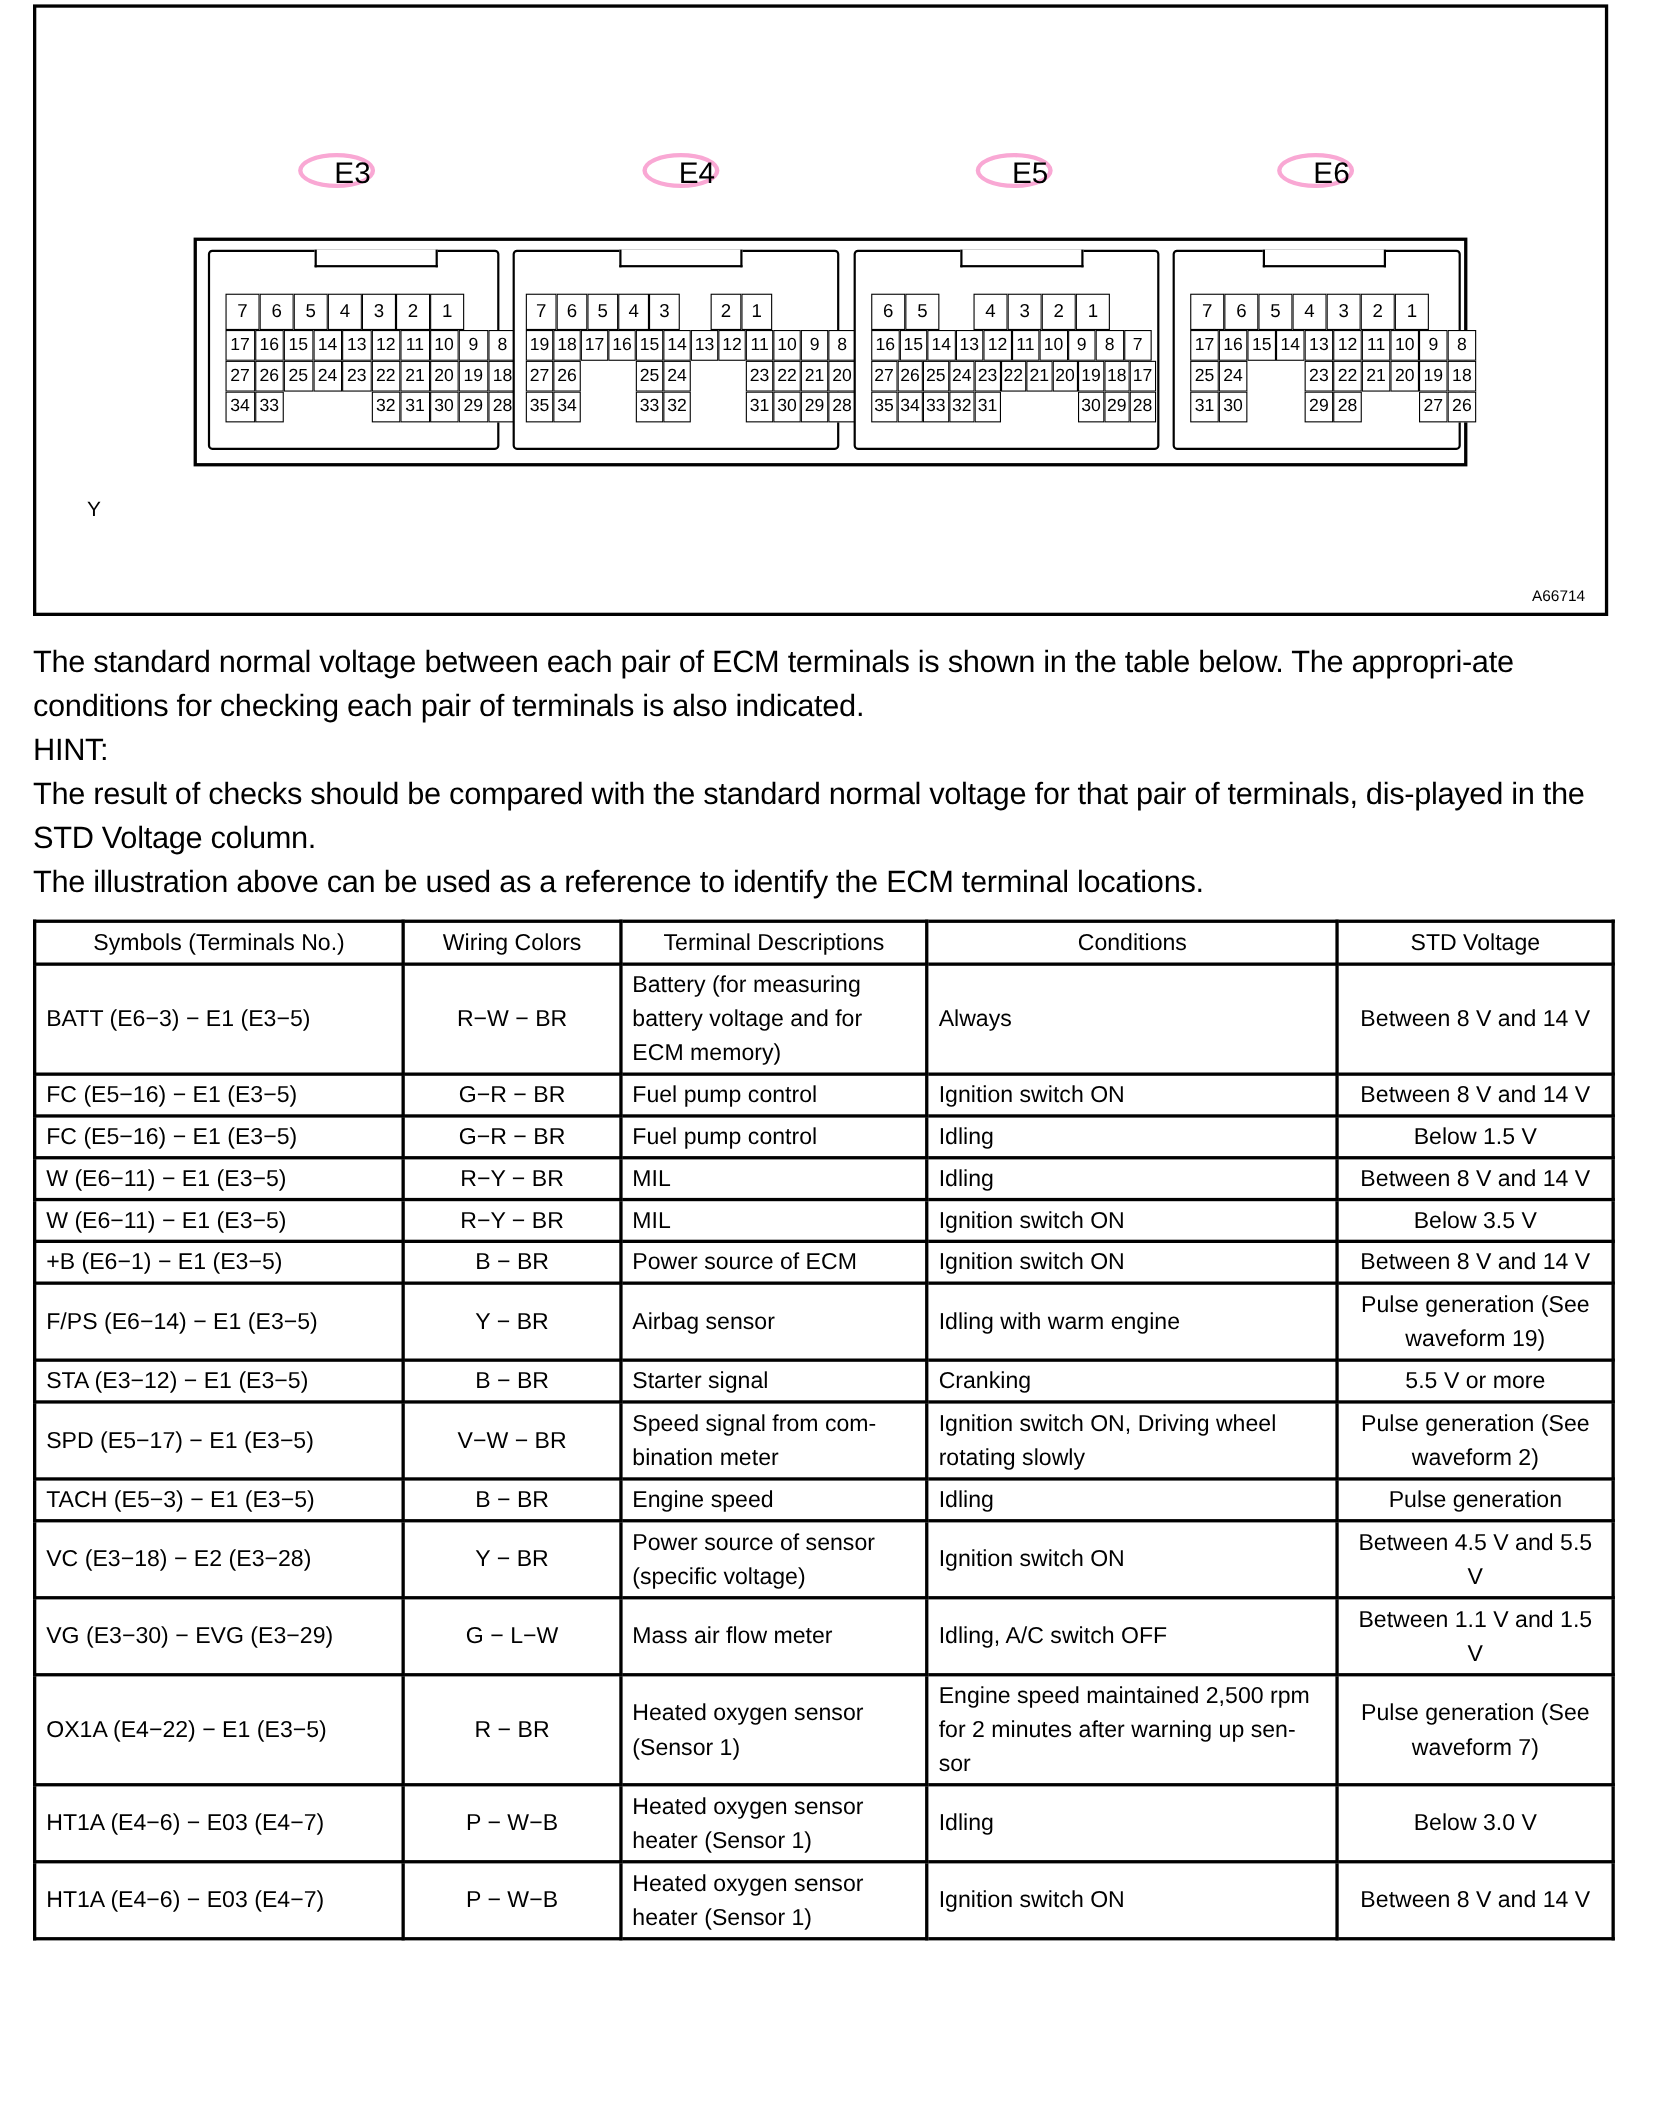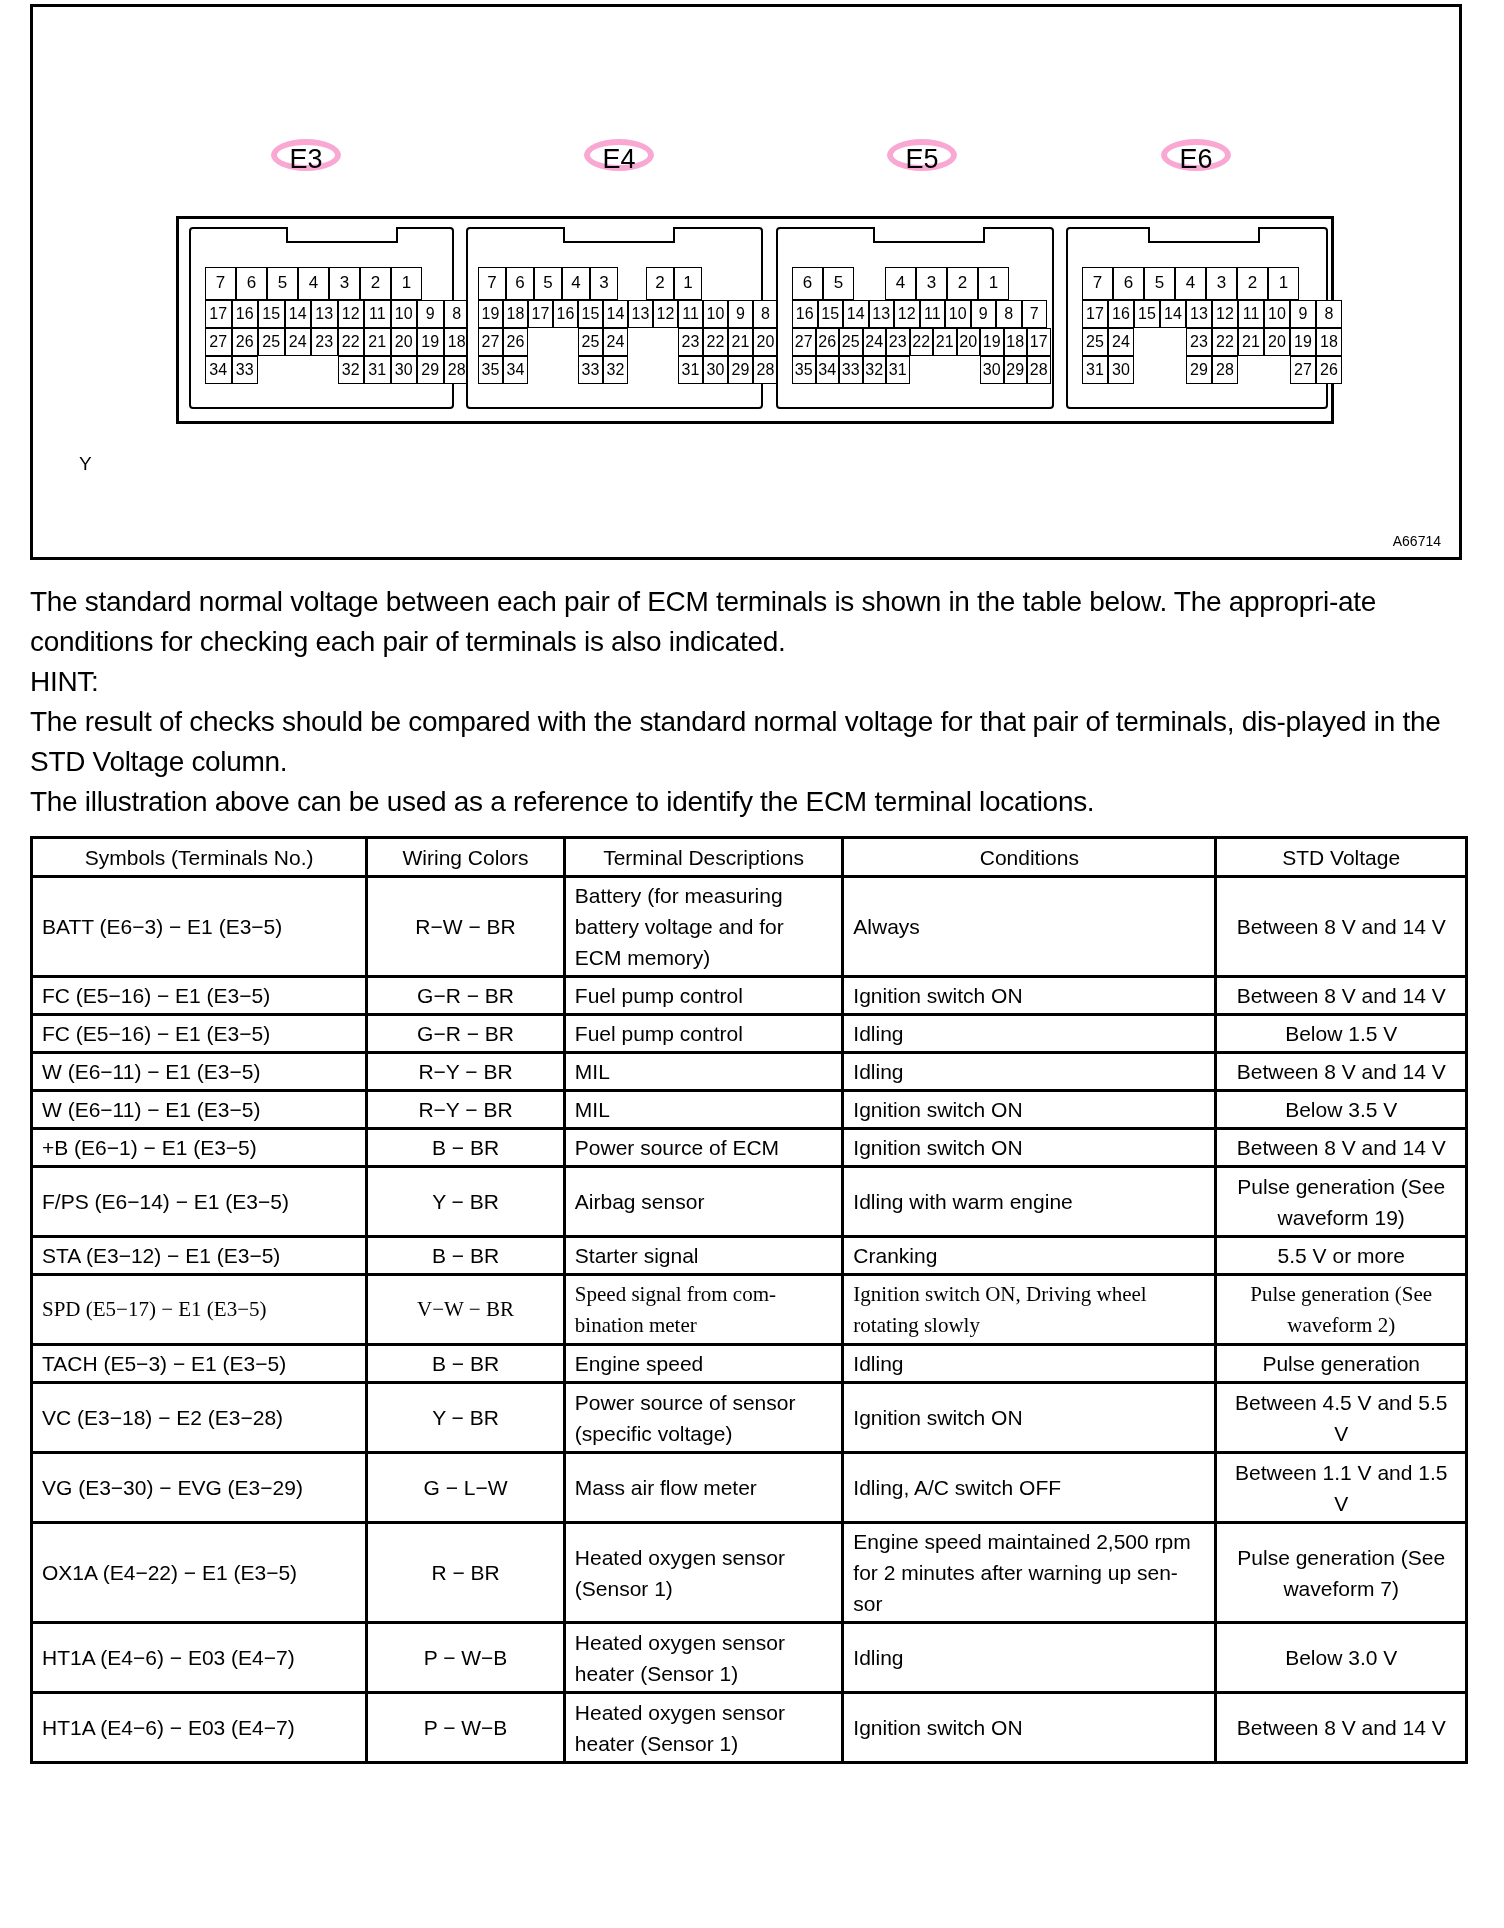--- a/index.html
+++ b/index.html
@@ -1,18 +1,18 @@
 <!DOCTYPE html>
 <html><head>
 <meta charset="utf-8">
 <style>
   html, body { margin:0; padding:0; background:#ffffff; }
   body { width:1504px; height:1928px; position:relative; font-family:"Liberation Sans", sans-serif; color:#000; overflow:hidden; }
   .figure { position:absolute; left:30px; top:4px; width:1432px; height:556px; border:3px solid #000; box-sizing:border-box; }
-  .conn-label { position:absolute; width:70px; height:32px; border:6px solid #f9a8d4; border-radius:50%; box-sizing:border-box; text-align:center; font-size:27px; line-height:28px; }
+  .conn-label { position:absolute; width:70px; height:32px; border:4px solid #f9a8d4; border-radius:50%; box-sizing:border-box; text-align:right; font-size:27px; line-height:28px; }
   .housing { position:absolute; left:173px; top:213px; width:1158px; height:208px; border:3px solid #000; box-sizing:border-box; }
   .conn { position:absolute; top:8px; height:182px; border:2px solid #000; border-radius:4px; box-sizing:border-box; background:#fff; }
   .latch { position:absolute; top:-2px; height:14px; border:2px solid #000; border-top:none; background:#fff; }
   .grid { position:absolute; top:38px; }
   .cell { position:absolute; border:1.5px solid #000; box-sizing:border-box; font-size:16px; text-align:center; background:#fff; }
   .cell.big { font-size:17px; }
   .fig-y { position:absolute; left:46px; top:446px; font-size:19px; }
   .fig-code { position:absolute; right:18px; bottom:8px; font-size:14px; }
   .hint { position:absolute; left:30px; top:582px; width:1440px; font-size:28px; line-height:40px; letter-spacing:-0.3px; }
   .hint p { margin:0; }
@@ -267,21 +267,21 @@
         <td class="l">Idling with warm engine</td>
         <td class="c">Pulse generation (See waveform 19)</td>
       </tr>
       <tr style="height: 36px;">
         <td class="l">STA (E3−12) − E1 (E3−5)</td>
         <td class="c">B − BR</td>
         <td class="l">Starter signal</td>
         <td class="l">Cranking</td>
         <td class="c">5.5 V or more</td>
       </tr>
-      <tr style="height: 70px; font-family: Liberation Serif, serif;">
+      <tr style="height: 70px;">
         <td class="l">SPD (E5−17) − E1 (E3−5)</td>
         <td class="c">V−W − BR</td>
         <td class="l">Speed signal from com-bination meter</td>
         <td class="l">Ignition switch ON, Driving wheel rotating slowly</td>
         <td class="c">Pulse generation (See waveform 2)</td>
       </tr>
       <tr style="height: 36px;">
         <td class="l">TACH (E5−3) − E1 (E3−5)</td>
         <td class="c">B − BR</td>
         <td class="l">Engine speed</td>

